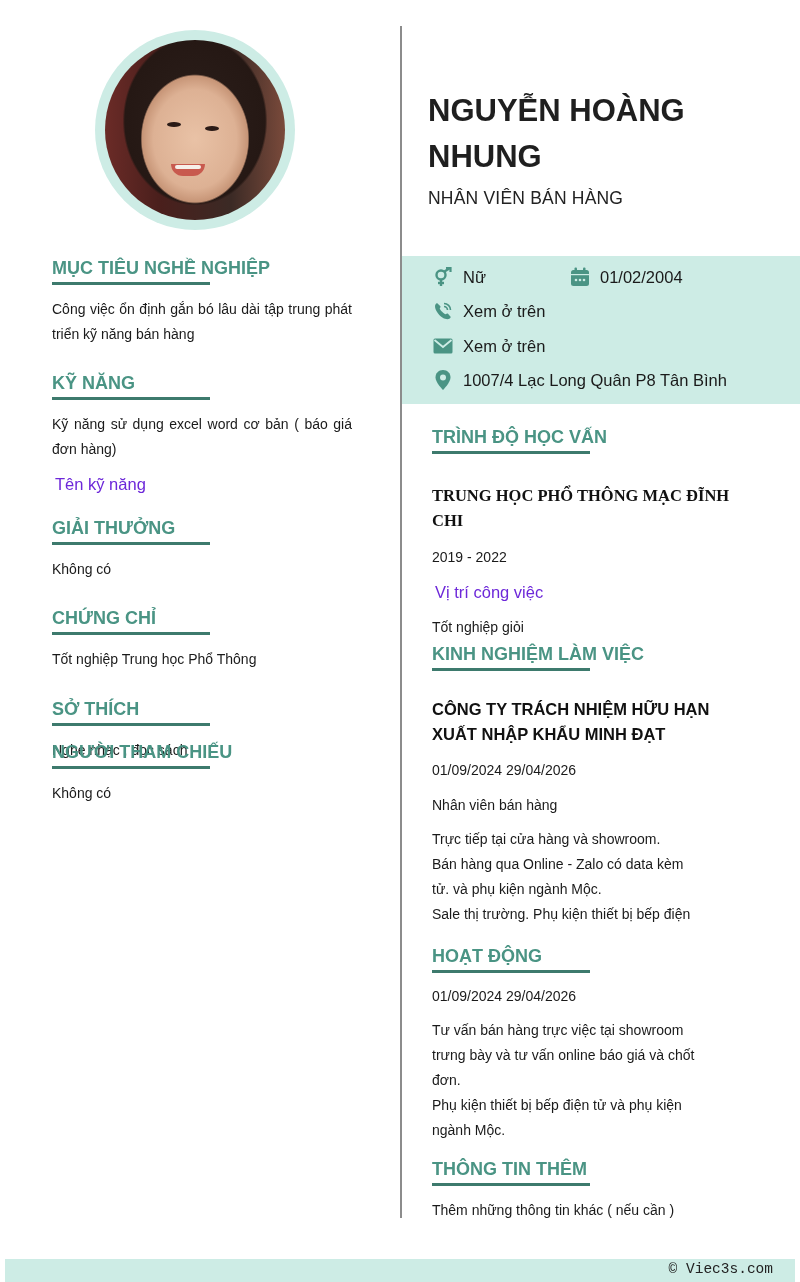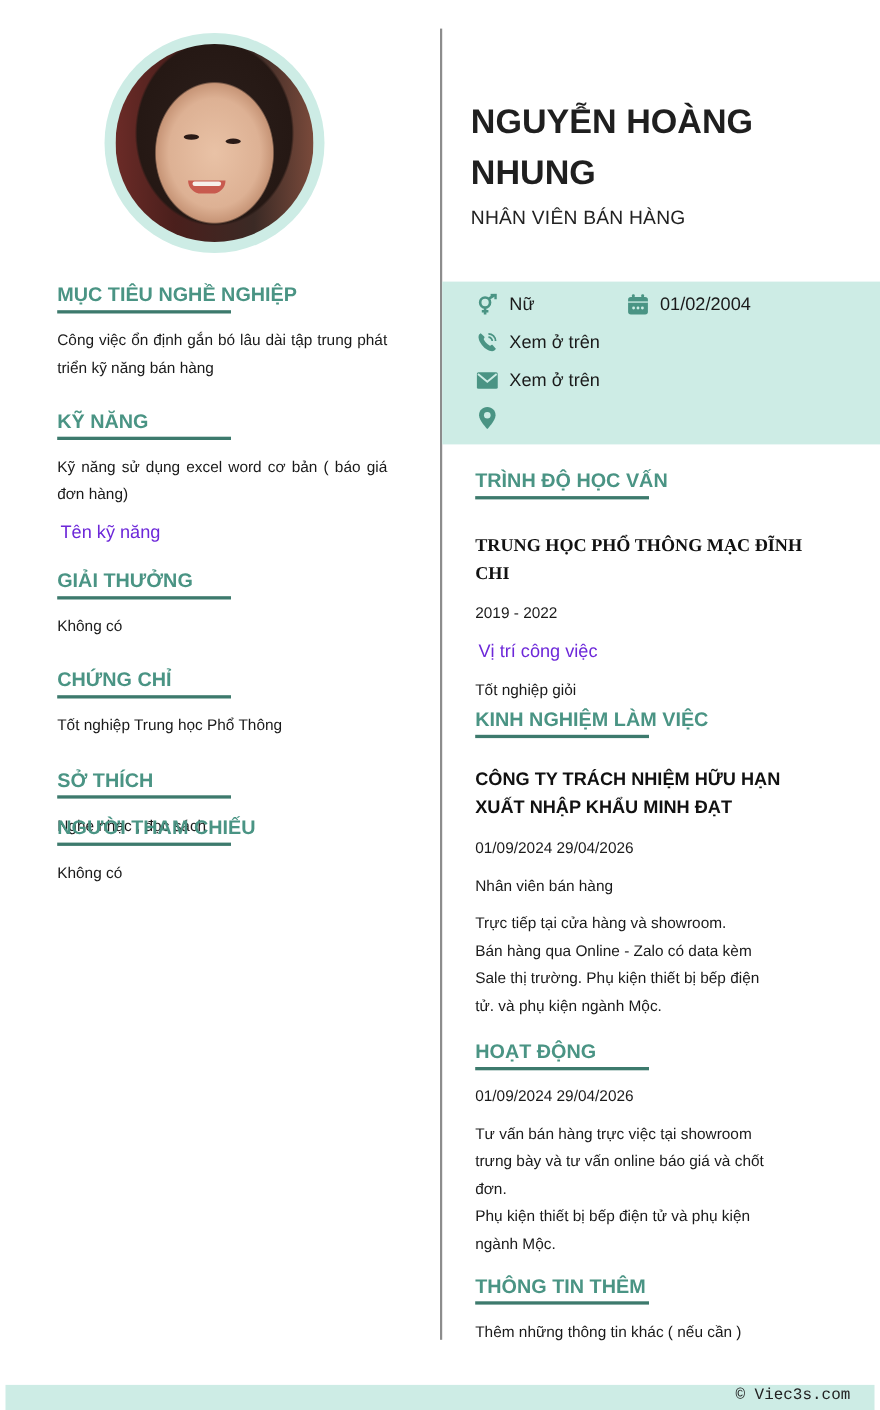--- a/index.html
+++ b/index.html
@@ -151,41 +151,42 @@
       </span>
       <span>Xem ở trên</span>
     </div>
     <div class="info-row" style="left:30px; top:113px;">
       <span class="ico">
         <svg width="18" height="22" viewBox="0 0 18 22">
           <path d="M9 1 C4.5 1 1.5 4.3 1.5 8.5 C1.5 13.5 9 21 9 21 C9 21 16.5 13.5 16.5 8.5 C16.5 4.3 13.5 1 9 1 Z" fill="#4a9484"></path>
           <circle cx="9" cy="8.5" r="3" fill="#cdece5"></circle>
         </svg>
       </span>
+      <span>1007/4 Lạc Long Quân P8 Tân Bình</span>
     </div>
   </div>
 
   <div class="r-block" style="top:427px;">
     <div class="section-title">TRÌNH ĐỘ HỌC VẤN</div>
     <div class="bold-title" style="margin-top:29px;font-family:Liberation Serif, serif;">TRUNG HỌC PHỔ THÔNG MẠC ĐĨNH CHI</div>
     <div class="text" style="margin-top:12px;">2019 - 2022</div>
     <div class="placeholder" style="margin-top:10px;">Vị trí công việc</div>
     <div class="text" style="margin-top:10px;">Tốt nghiệp giỏi</div>
   </div>
 
   <div class="r-block" style="top:644px;">
     <div class="section-title">KINH NGHIỆM LÀM VIỆC</div>
     <div class="bold-title" style="margin-top:26px; width:320px;">CÔNG TY TRÁCH NHIỆM HỮU HẠN XUẤT NHẬP KHẨU MINH ĐẠT</div>
     <div class="text" style="margin-top:11px;">01/09/2024 29/04/2026</div>
     <div class="text" style="margin-top:10px;">Nhân viên bán hàng</div>
     <div style="margin-top:9px;">
       <div class="text">Trực tiếp tại cửa hàng và showroom.</div>
       <div class="text">Bán hàng qua Online - Zalo có data kèm</div>
+      <div class="text">tử. và phụ kiện ngành Mộc.</div>
       <div class="text">Sale thị trường. Phụ kiện thiết bị bếp điện</div>
-      <div class="text">tử. và phụ kiện ngành Mộc.</div>
     </div>
   </div>
 
   <div class="r-block" style="top:946px;">
     <div class="section-title">HOẠT ĐỘNG</div>
     <div class="text" style="margin-top:11px;">01/09/2024 29/04/2026</div>
     <div style="margin-top:9px;">
       <div class="text">Tư vấn bán hàng trực việc tại showroom</div>
       <div class="text">trưng bày và tư vấn online báo giá và chốt</div>
       <div class="text">đơn.</div>

